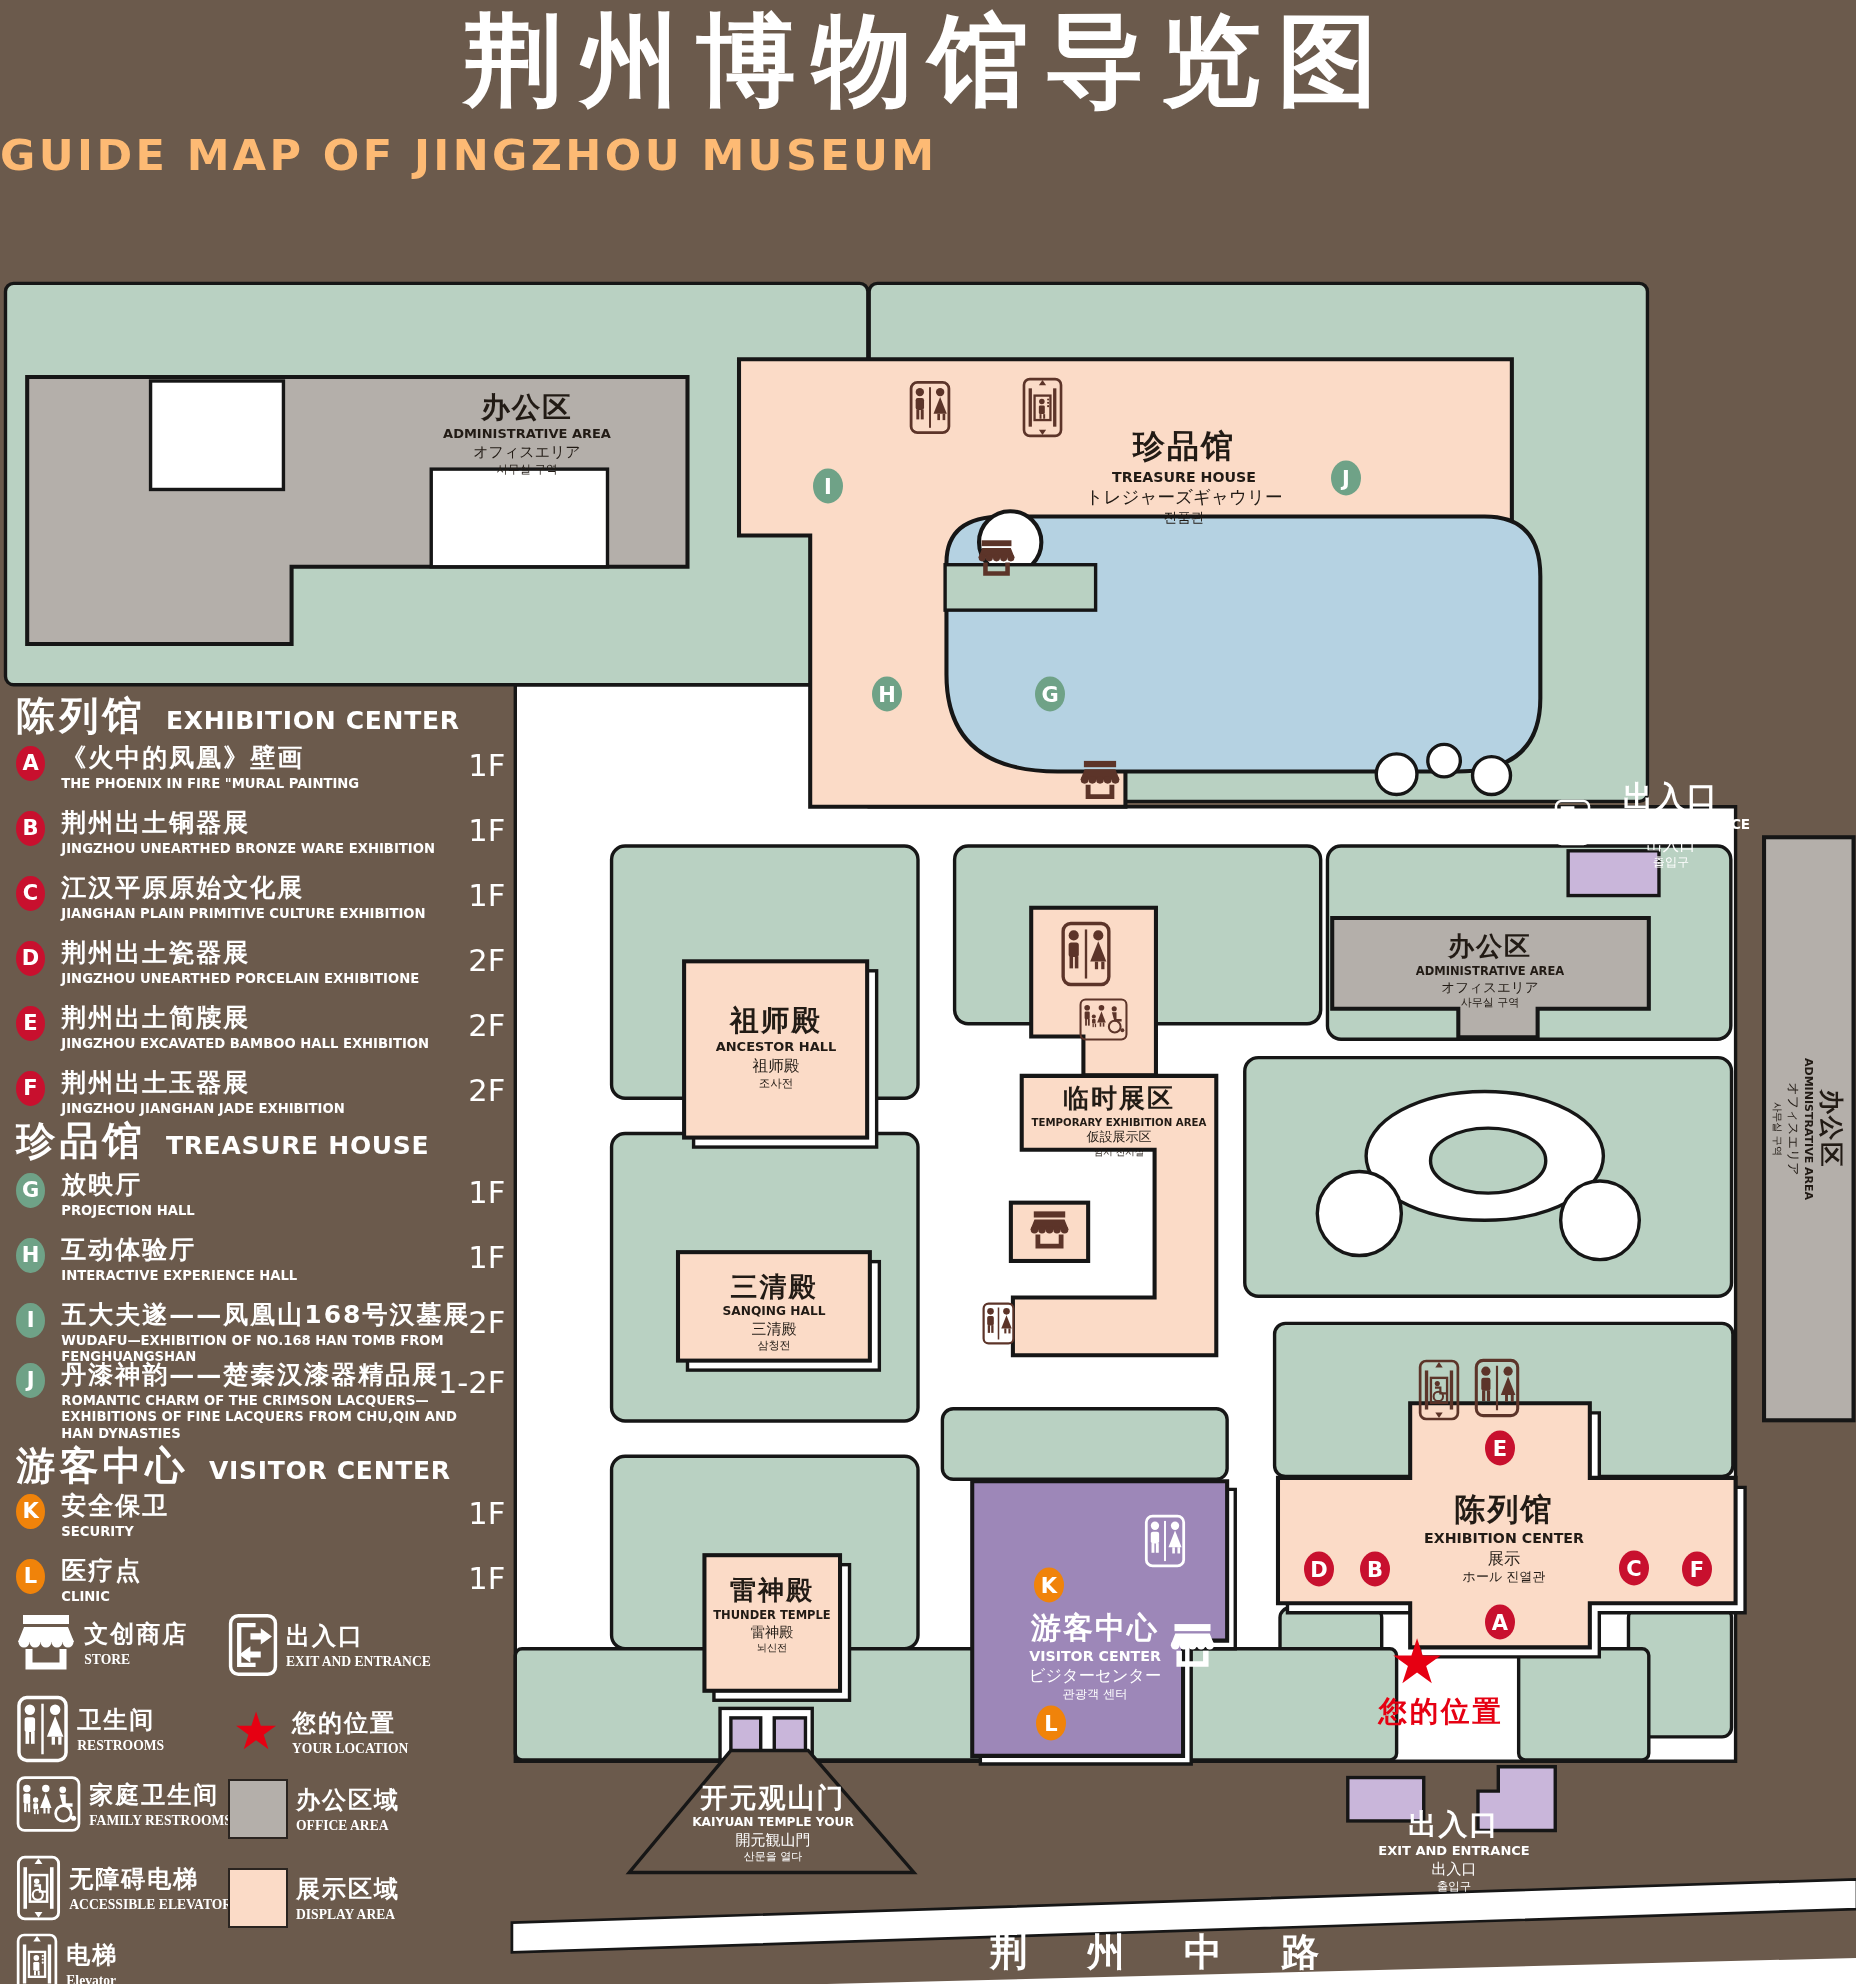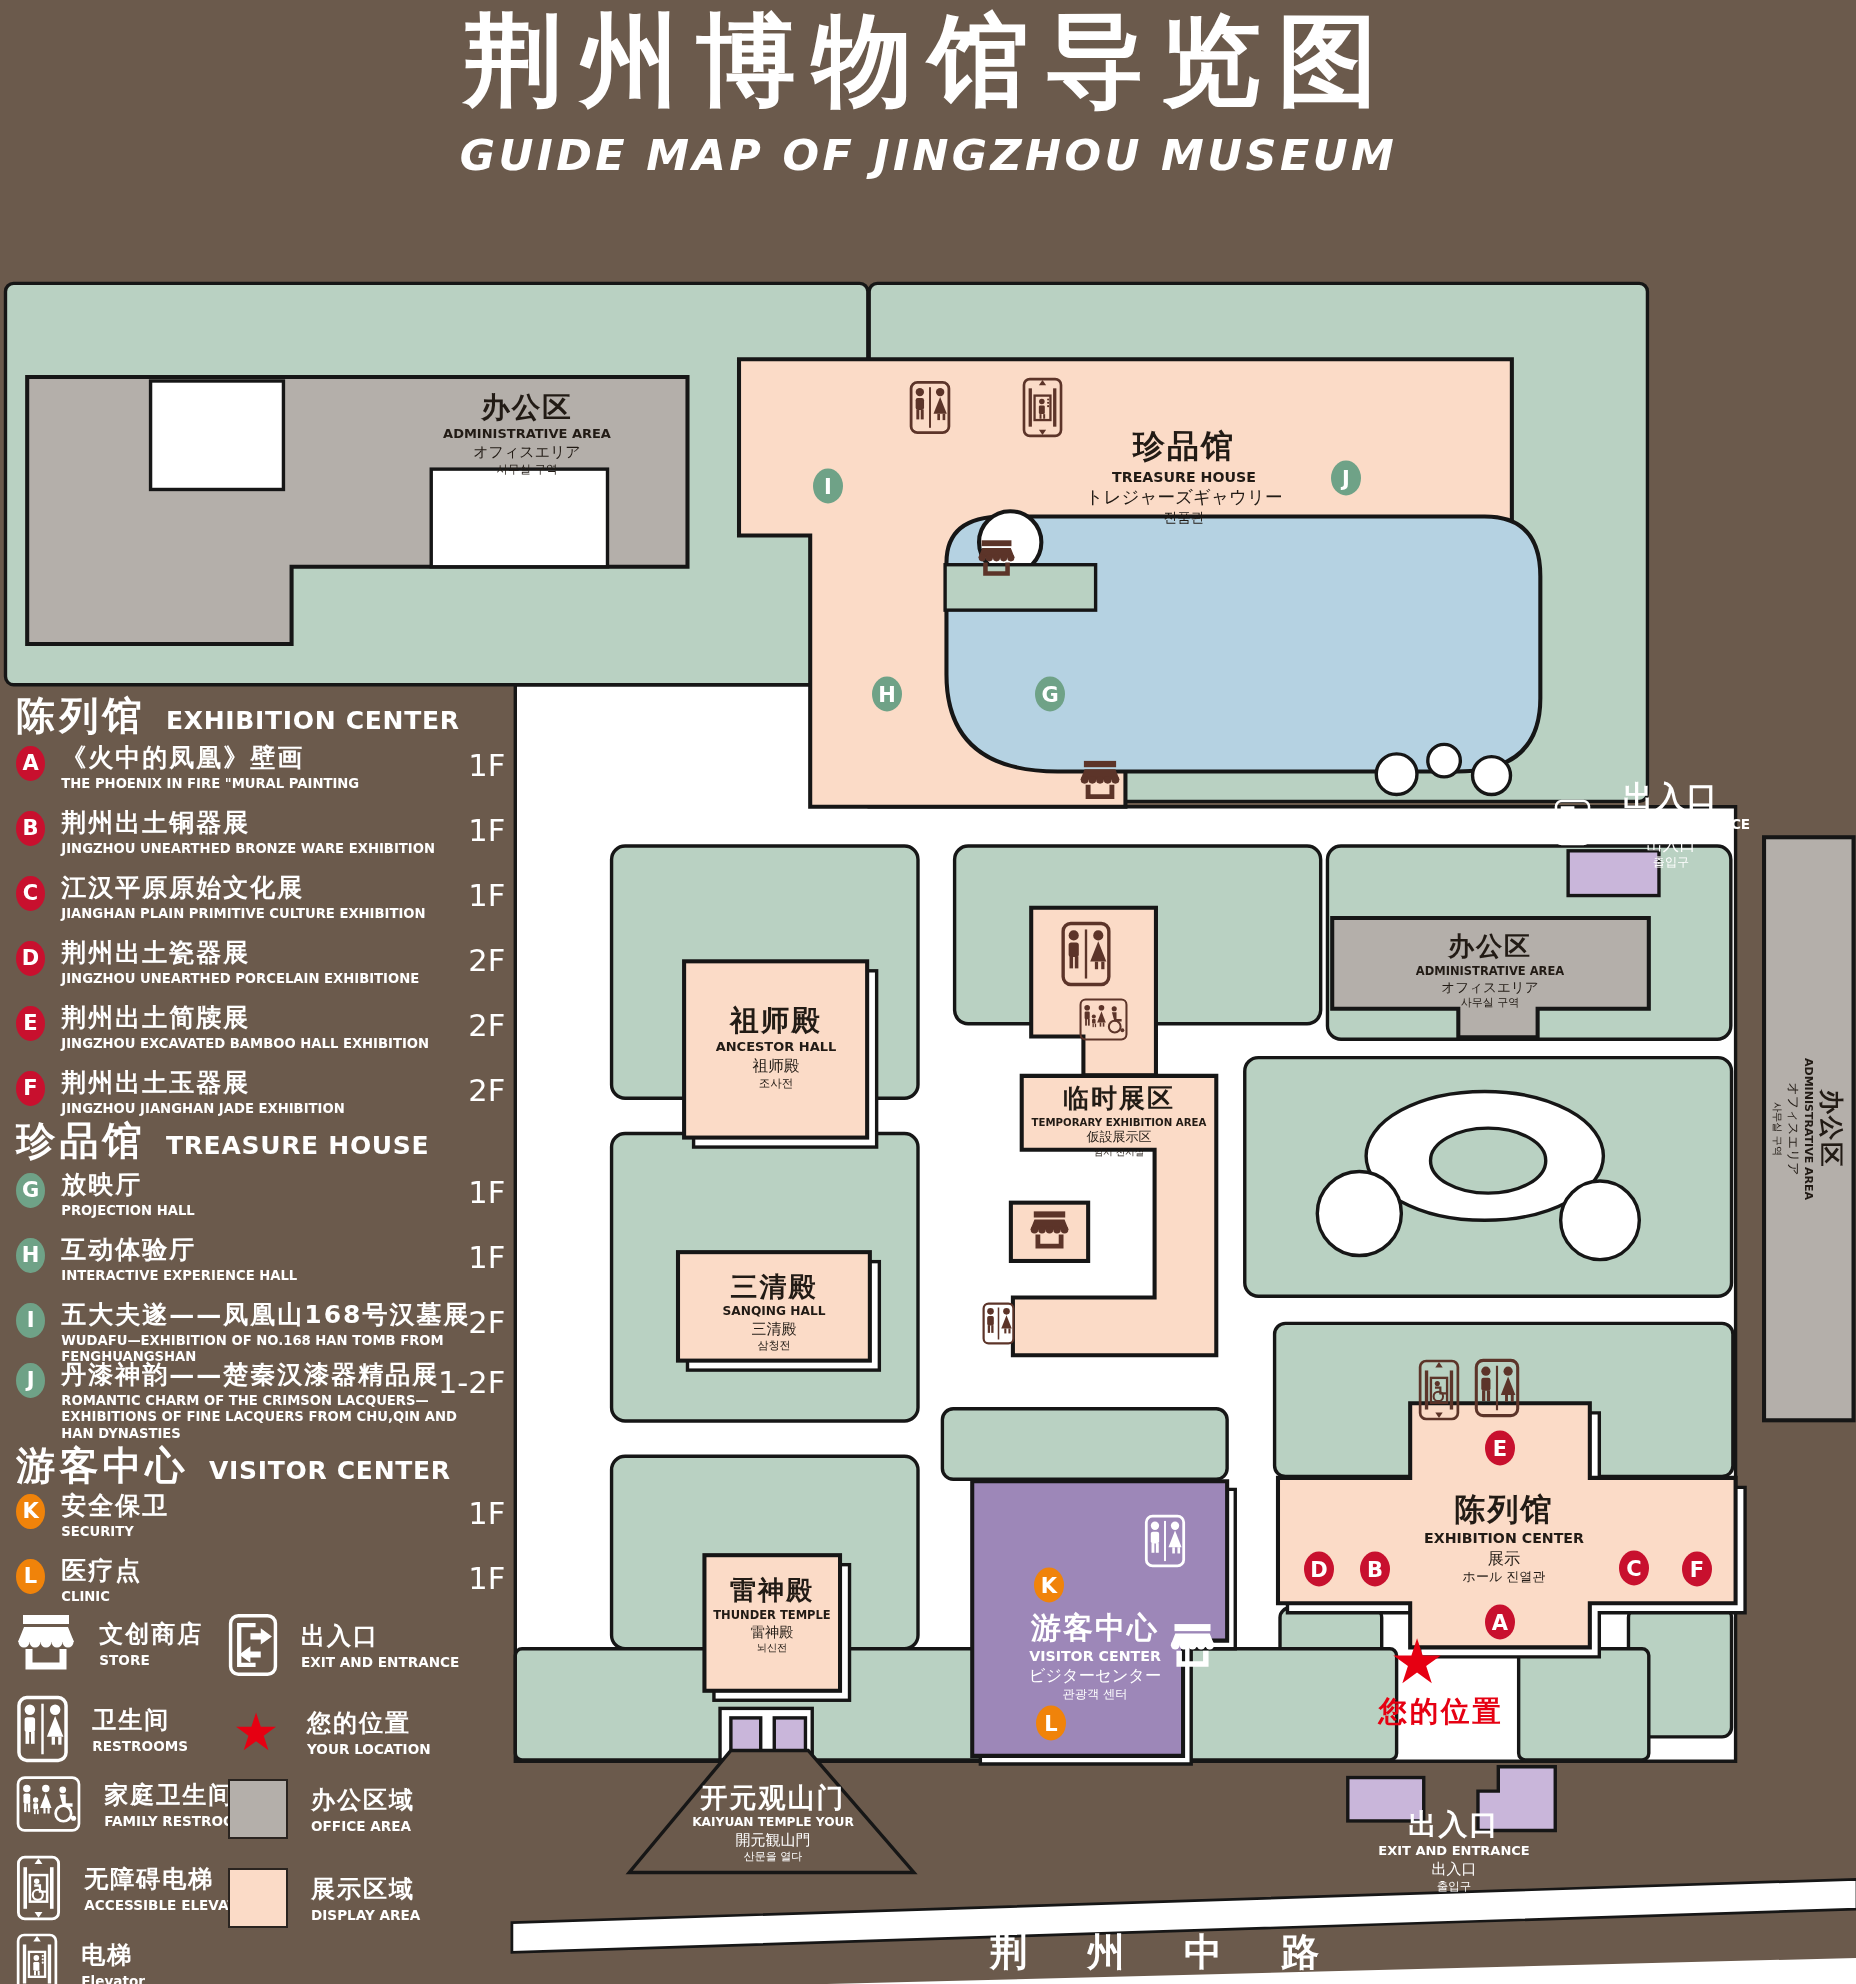--- a/index.html
+++ b/index.html
@@ -1,22 +1,22 @@
 <!DOCTYPE html>
 <html style="font-size:11px"><head>
 <meta charset="utf-8">
 <style>
   html,body{margin:0;padding:0;background:#6b5a4c;}
   .canvas{position:relative;width:1857px;height:1985px;background:#6b5a4c;overflow:hidden;
           font-family:"DejaVu Sans","Liberation Sans",sans-serif;}
   
   .title{position:absolute;top:2.7px;left:0;width:100%;text-align:center;color:#fff;
          font-size:100px;font-weight:bold;letter-spacing:16.3px;line-height:1.15;}
-  .subtitle{position:absolute;top:130px;left:0;width:100%;text-align:center;color:#ffffff;
-            font-size:43px;font-weight:bold;letter-spacing:3.4px;font-style:italic;}
+  .subtitle{position:absolute;top:130px;left:0;width:100%;color:#fdba74;
+            font-size:43px;font-weight:bold;letter-spacing:3.4px;}
   
   .map-svg{position:absolute;left:0;top:0;}
   .bl{position:absolute;transform:translateX(-50%);text-align:center;color:#221b15;line-height:1.3;white-space:nowrap;
       --s1:27px;--s2:12.2px;--s3:15px;--s4:11px;}
   .bl .l1{display:block;font-weight:bold;font-size:var(--s1);letter-spacing:2px;}
   .bl .l2{display:block;font-weight:bold;font-size:var(--s2);}
   .bl .l3{display:block;font-size:var(--s3);}
   .bl .l4{display:block;font-size:var(--s4);}
   .light{color:#fff;}
   .rot90{transform:translate(-50%,-50%) rotate(90deg);}
@@ -32,21 +32,21 @@
   .sec-head{position:absolute;left:16.3px;display:flex;align-items:baseline;gap:20.3px;color:#fff;white-space:nowrap;}
   .sec-head .cn{font-size:39px;font-weight:bold;letter-spacing:4.1px;}
   .sec-head .en{font-size:25px;font-weight:bold;letter-spacing:0.7px;}
   .lrow{position:absolute;left:16.3px;width:489px;color:#fff;}
   .lmark{position:absolute;left:0;top:2.7px;width:28.5px;height:35px;border-radius:50%;display:flex;
          align-items:center;justify-content:center;color:#fff;font-weight:bold;font-size:21px;}
   .ltxt{margin-left:45px;}
   .lcn{font-size:25px;font-weight:bold;letter-spacing:2px;line-height:1.2;}
   .len{font-size:13.2px;font-weight:bold;margin-top:2.7px;max-width:407px;white-space:normal;line-height:1.25;}
   .lfloor{position:absolute;right:0;top:5.4px;font-size:30.5px;}
-  .symrow{position:absolute;color:#fff;display:flex;align-items:center;gap:23px;}
+  .symrow{position:absolute;color:#fff;display:flex;align-items:center;gap:8px;font-family:Liberation Serif, serif;}
   .symtxt .cn{font-size:24px;font-weight:bold;letter-spacing:2px;display:block;}
   .symtxt .en{font-size:13.6px;font-weight:bold;display:block;margin-top:2px;}
   .swatch{width:56px;height:56px;border:2px solid #2a2420;}
   .sw-office{background:#b4afaa;}
   .sw-display{background:#fbdbc7;}
   .leg-star{font-size:52px;color:#e60012;line-height:1;width:56px;text-align:center;}
 </style>
 </head>
 <body>
 

